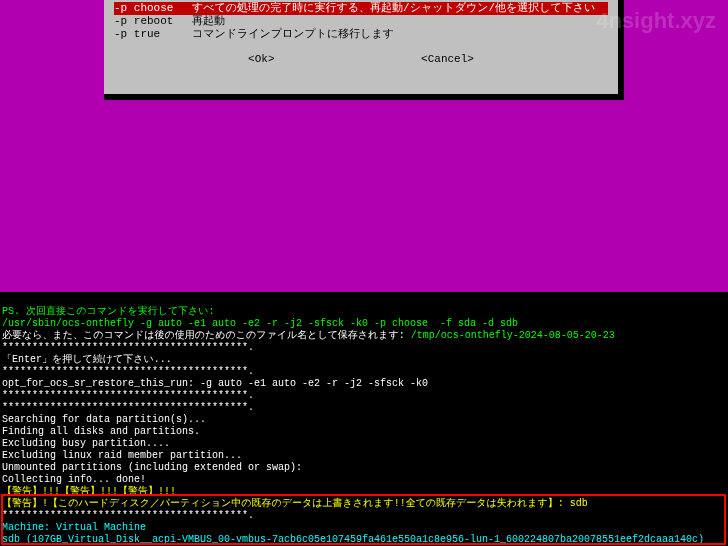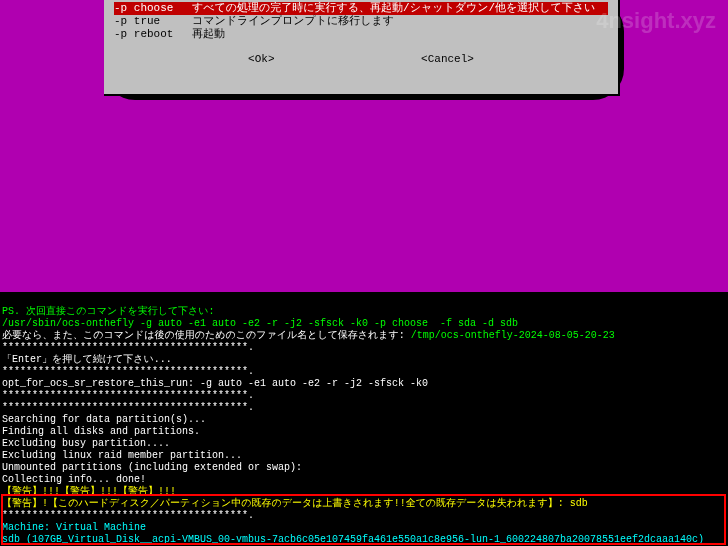--- a/index.html
+++ b/index.html
@@ -23,21 +23,20 @@
   z-index: 3;
   pointer-events: none;
 }
 .dialog-outer {
   position: absolute;
   top: 0;
   left: 104px;
   width: 520px;
   height: 100px;
   background: #000;
-  border-radius: 31px;
 }
 .dialog {
   background: #c0c0c0;
   color: #000;
   width: 516px;
   height: 96px;
   margin: 0 0 0 0;
   border-right: 2px solid #000;
   border-bottom: 2px solid #000;
 }
@@ -85,22 +84,22 @@
 </style>
 </head>
 <body>
 
 <div class="watermark">4nsight.xyz</div>
 
 <div class="dialog-outer">
   <div class="dialog">
     <div class="dialog-body">
       <div class="opt-row opt-sel"><span class="opt-key">-p choose</span><span>すべての処理の完了時に実行する、再起動/シャットダウン/他を選択して下さい</span></div>
+      <div class="opt-row"><span class="opt-key">-p reboot</span><span>再起動</span></div>
       <div class="opt-row"><span class="opt-key">-p true</span><span>コマンドラインプロンプトに移行します</span></div>
-      <div class="opt-row"><span class="opt-key">-p reboot</span><span>再起動</span></div>
     </div>
     <div class="dialog-buttons">
       <span>&lt;Ok&gt;</span>
       <span>&lt;Cancel&gt;</span>
     </div>
   </div>
 </div>
 
 <div class="terminal">
 <span class="t-green">PS. 次回直接このコマンドを実行して下さい:</span>

